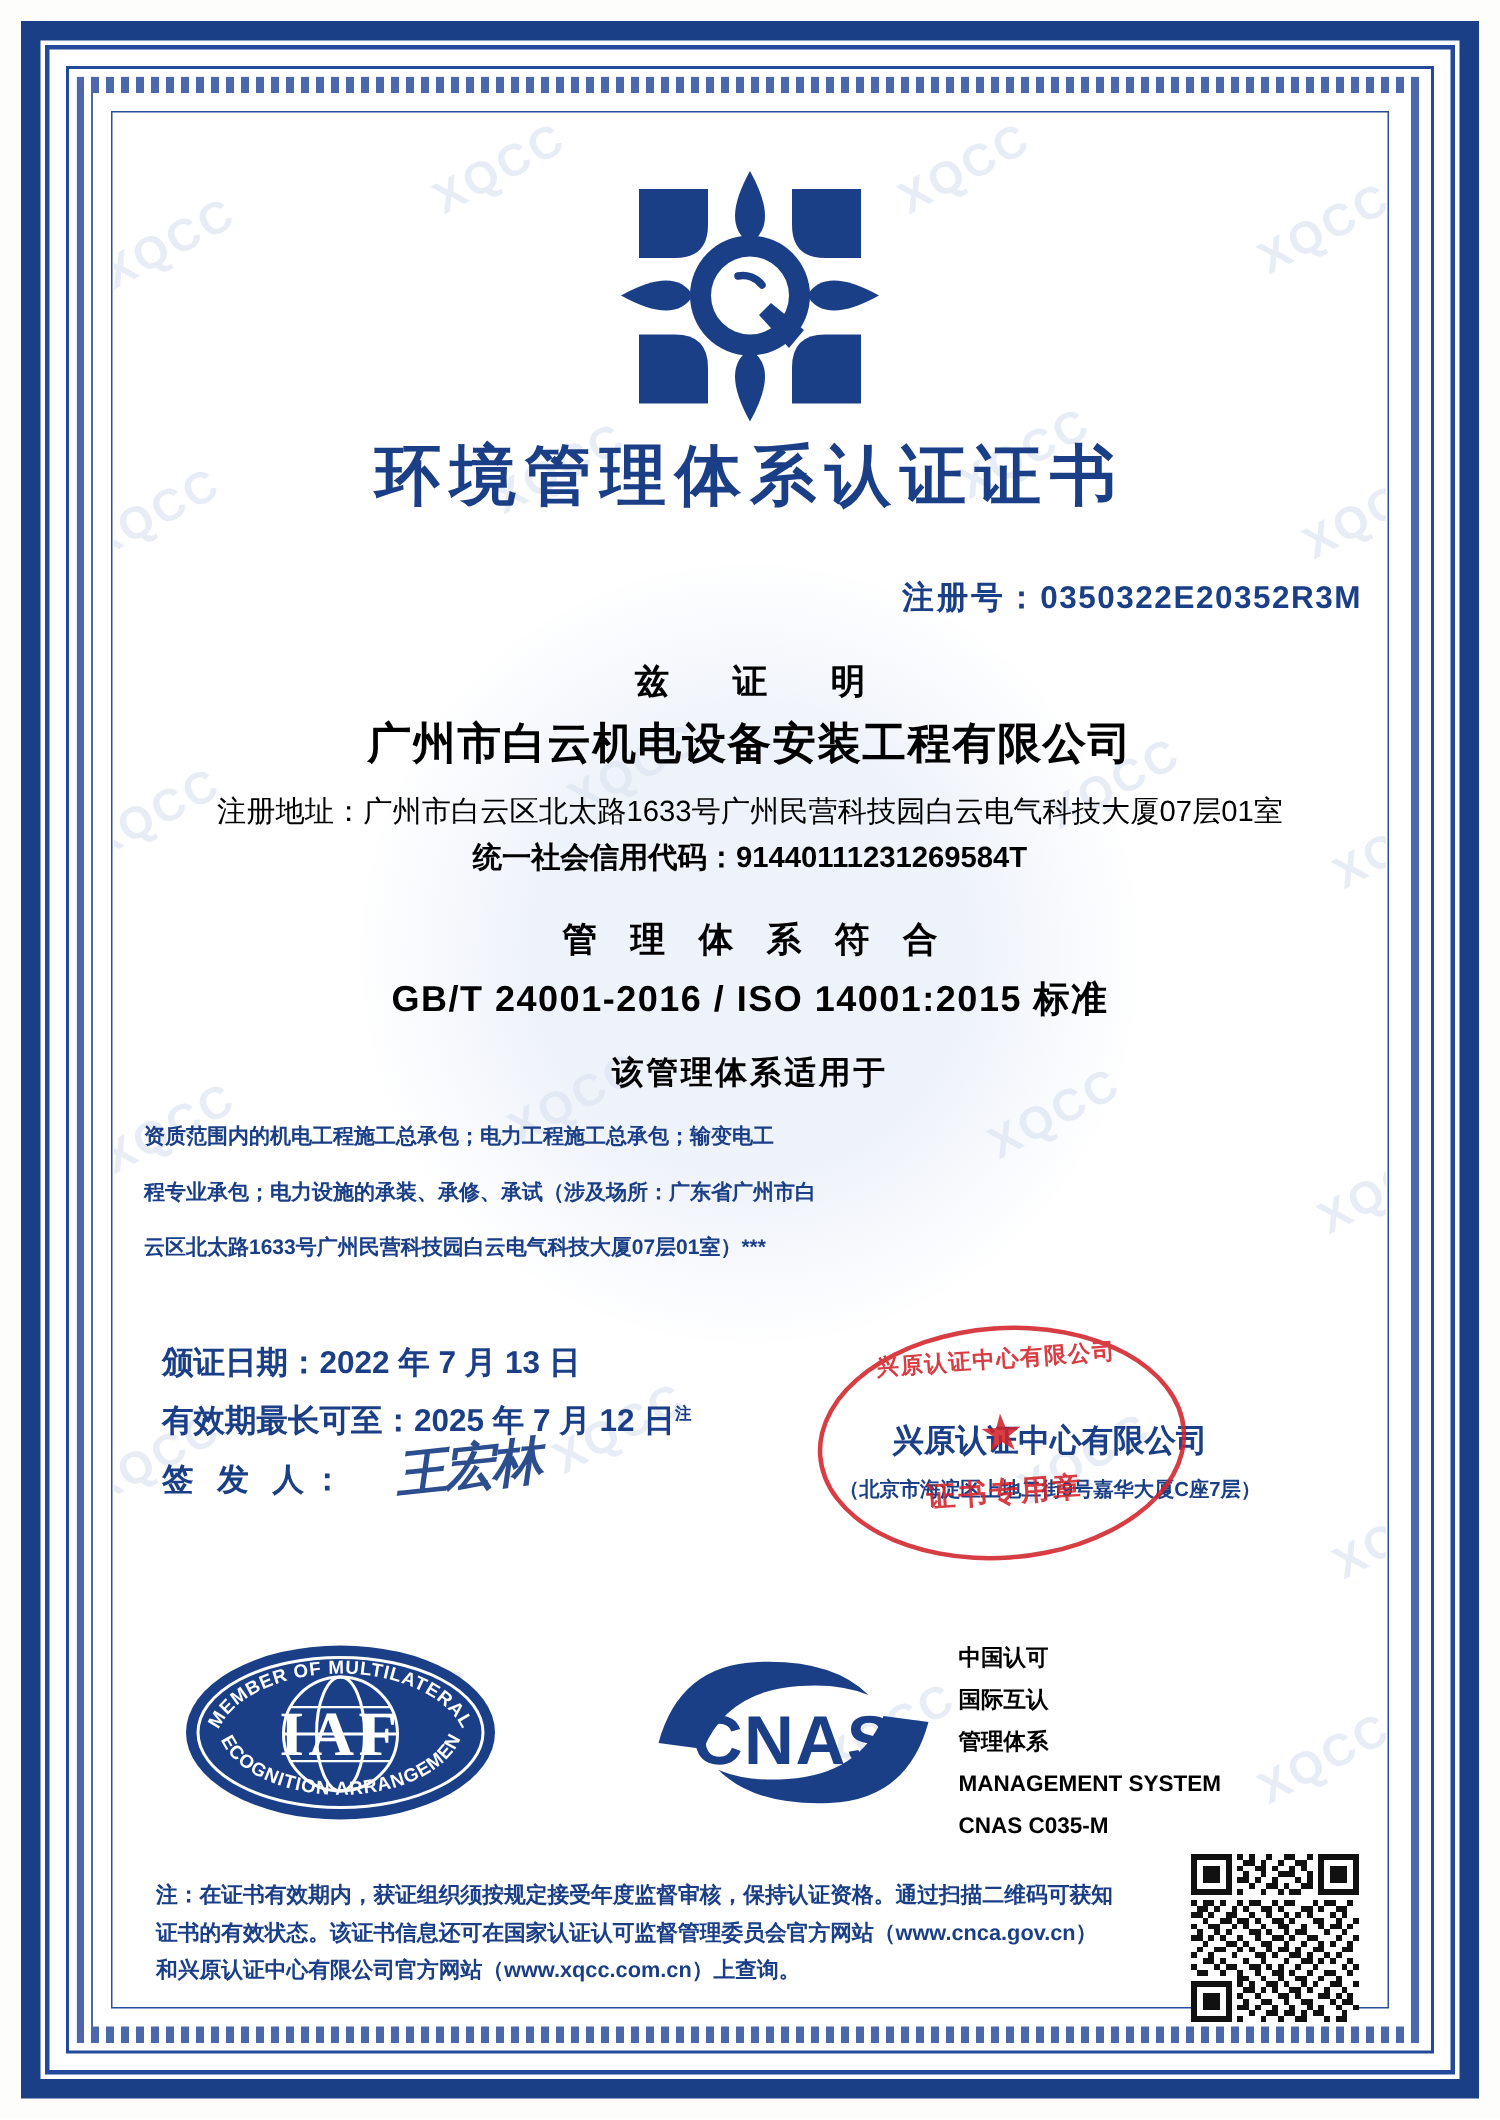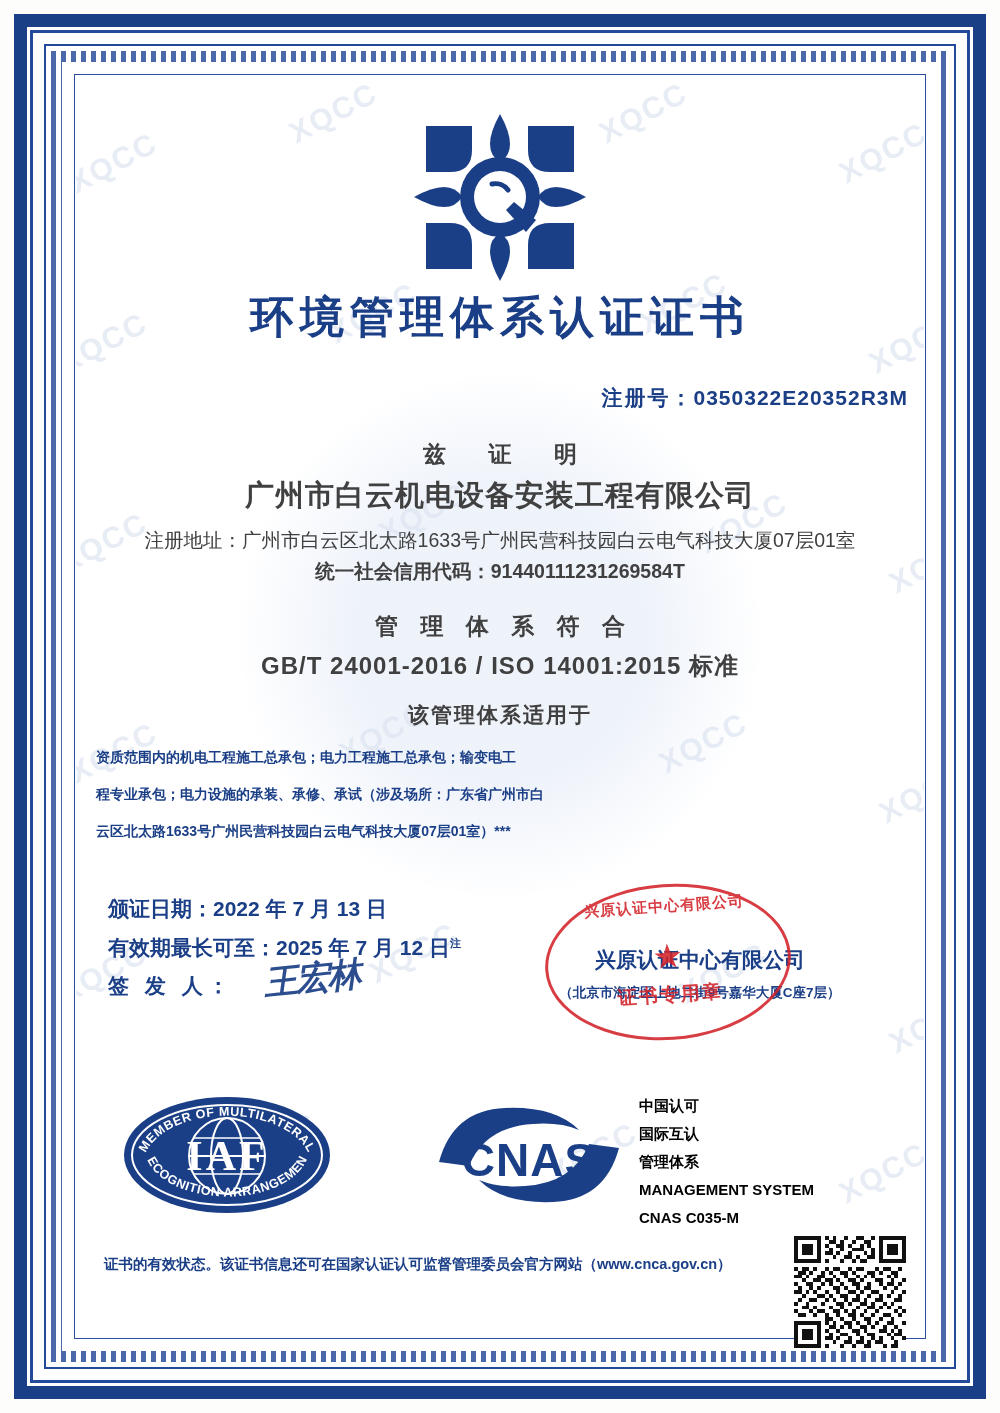--- a/index.html
+++ b/index.html
@@ -138,21 +138,21 @@
     color: #1b3f86;
     letter-spacing: 1px;
   }
   .reg-no .label { letter-spacing: 2px; }
 
   .line-center {
     position: absolute;
     left: 0;
     right: 0;
     text-align: center;
-    color: #404040;
+    color: #000000;
   }
 
   .hereby {
     top: 355px;
     font-size: 23px;
     font-weight: 700;
     letter-spacing: 18px;
     text-indent: 18px;
   }
   .company {
@@ -480,21 +480,23 @@
 
     <div class="cnas-text">
       <div>中国认可</div>
       <div>国际互认</div>
       <div>管理体系</div>
       <div>MANAGEMENT SYSTEM</div>
       <div>CNAS C035-M</div>
     </div>
 
     <div class="note">
+      <div>注：在证书有效期内，获证组织须按规定接受年度监督审核，保持认证资格。通过扫描二维码可获知</div>
       <div>证书的有效状态。该证书信息还可在国家认证认可监督管理委员会官方网站（www.cnca.gov.cn）</div>
+      <div>和兴原认证中心有限公司官方网站（www.xqcc.com.cn）上查询。</div>
     </div>
 
     <div class="qr">
       <svg width="112" height="112" viewBox="0 0 29 29" shape-rendering="crispEdges">
         <rect width="29" height="29" fill="#ffffff"></rect>
         <g fill="#111111">
           <rect x="0" y="0" width="7" height="1"></rect>
             <rect x="0" y="6" width="7" height="1"></rect>
           <rect x="0" y="0" width="1" height="7"></rect>
             <rect x="6" y="0" width="1" height="7"></rect>

